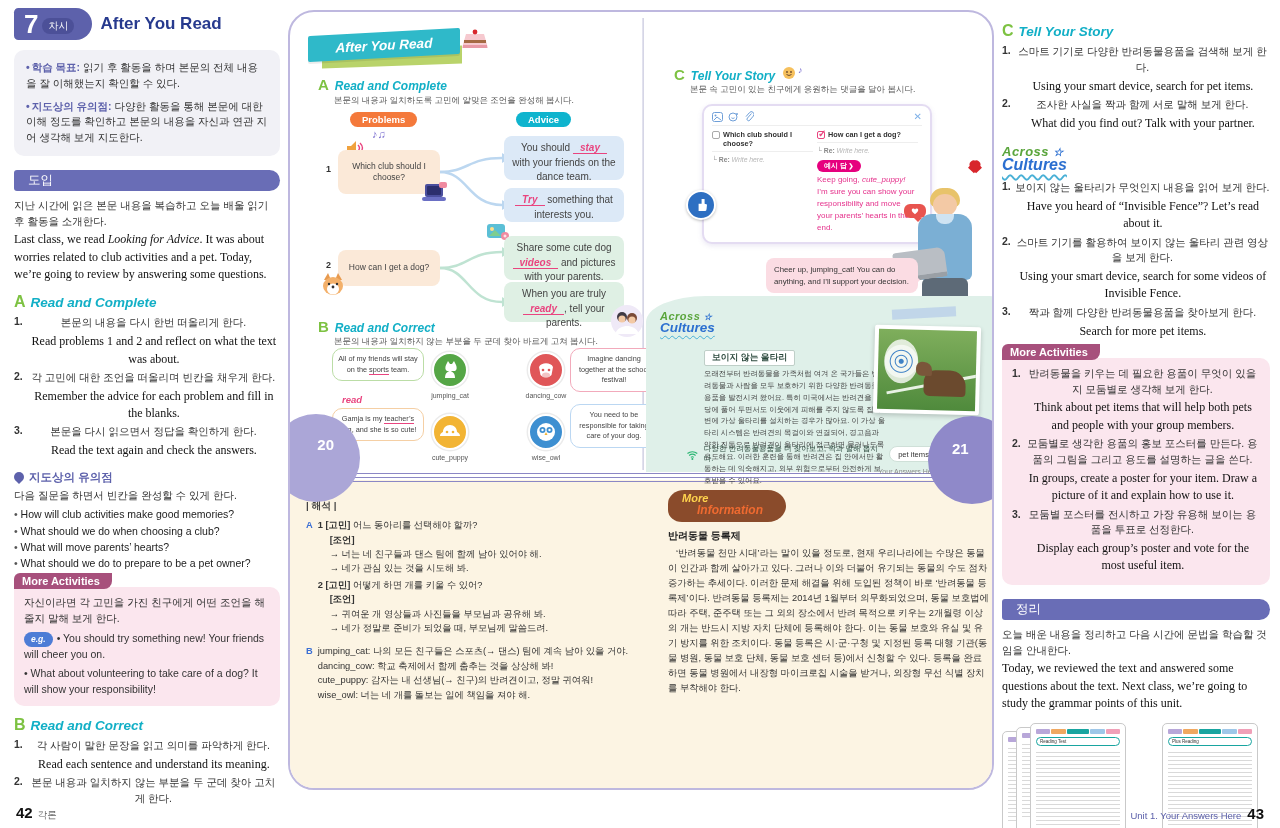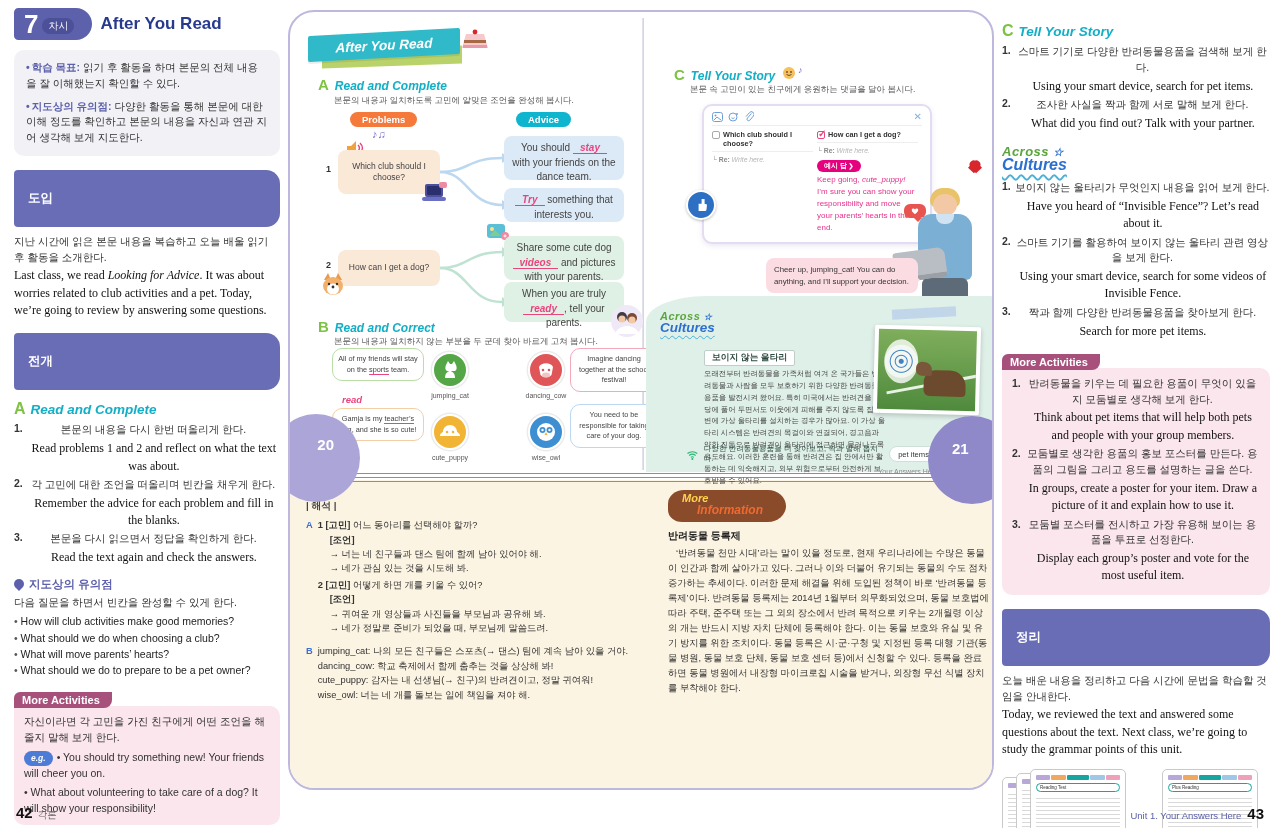--- a/index.html
+++ b/index.html
@@ -15,39 +15,39 @@
   .lesson-badge .num { font-size:26px; font-weight:bold; line-height:1; }
   .lesson-badge .suf { font-size:10px; background:#4c5098; border-radius:8px; padding:1px 6px; margin-bottom:3px; }
   .lesson-title { font-size:17px; font-weight:bold; color:#273a8e; }
 
   .goalbox { background:#f1f1f6; border-radius:10px; padding:10px 12px; font-size:10.5px; line-height:1.5; }
   .goalbox .g { margin-bottom:7px; }
   .goalbox .g:last-child { margin-bottom:0; }
   .glabel { color:#5d61ab; font-weight:bold; }
   .bullet { color:#5d61ab; font-weight:bold; margin-right:2px; }
 
-  .pill { background:#696db6; color:#fff; font-weight:bold; font-size:12.5px; padding:20px 14px; border-radius:4px 14px 14px 4px; margin:14px 0 7px 0; }
+  .pill { background:#696db6; color:#fff; font-weight:normal; font-size:12.5px; padding:2px 14px; border-radius:4px 14px 14px 4px; margin:14px 0 7px 0; }
   .ko { font-size:10.5px; line-height:1.5; color:#333; }
   .en { font-family:"Liberation Serif",serif; font-size:12px; line-height:1.45; color:#111; margin-top:2px; }
 
   .sechead { display:flex; align-items:baseline; gap:5px; margin:10px 0 4px 0; }
   .sechead .letter { color:#7dc242; font-weight:bold; font-size:16px; }
   .sechead .stitle { color:#12afc6; font-weight:bold; font-style:italic; font-size:13.5px; }
   .step { display:flex; gap:4px; margin-bottom:2px; }
   .step .n { font-weight:bold; font-size:10.5px; }
   .step .body { flex:1;text-align:center; }
   .step .body .en { margin-left:1px; }
 
   .tiphead { display:flex; align-items:center; gap:5px; color:#5d61ab; font-weight:bold; font-size:11.5px; margin:10px 0 3px 0; }
   .tipdrop { width:10px; height:10px; background:#5d61ab; border-radius:50% 50% 50% 0; transform:rotate(-45deg); display:inline-block; }
   .qlist { margin-top:3px; }
   .qlist .q { font-size:10.5px; line-height:1.55; color:#222; }
   .qlist .q::before { content:"• "; color:#555; }
 
-  .ma-box { margin-top:12px; }
+  .ma-box { }
   .ma-tab { display:inline-block; background:#a7507c; color:#fff; font-weight:bold; font-size:11px; padding:2px 12px 2px 8px; border-radius:6px 0 8px 0; position:relative; z-index:2; }
   .ma-body { background:#fbe6ee; border-radius:0 10px 10px 10px; padding:8px 10px; margin-top:-2px; font-size:10.5px; line-height:1.5; }
   .egbadge { display:inline-block; background:#4d7cd6; color:#fff; font-style:italic; font-size:8.5px; font-weight:bold; border-radius:8px; padding:1px 7px; margin-right:4px; }
   .ma-body .exline { margin-top:4px; }
   .ma-body .exline .dot::before { content:"• "; }
 
   .footL { position:absolute; left:16px; bottom:6px; display:flex; align-items:baseline; gap:5px; }
   .footL .n { font-size:15px; font-weight:bold; color:#111; }
   .footL .l { font-size:9.5px; color:#666; }
   .footR { position:absolute; right:16px; bottom:6px; display:flex; align-items:baseline; gap:6px; }
@@ -202,21 +202,20 @@
 
   <div class="goalbox">
     <div class="g"><span class="bullet">•</span><span class="glabel">학습 목표:</span> <span>읽기 후 활동을 하며 본문의 전체 내용을 잘 이해했는지 확인할 수 있다.</span></div>
     <div class="g"><span class="bullet">•</span><span class="glabel">지도상의 유의점:</span> <span>다양한 활동을 통해 본문에 대한 이해 정도를 확인하고 본문의 내용을 자신과 연관 지어 생각해 보게 지도한다.</span></div>
   </div>
 
   <div class="pill">도입</div>
   <div class="ko">지난 시간에 읽은 본문 내용을 복습하고 오늘 배울 읽기 후 활동을 소개한다.</div>
   <div class="en"><span>Last class, we read </span><i>Looking for Advice</i><span>. It was about worries related to club activities and a pet. Today, we’re going to review by answering some questions.</span></div>
 
-  <div class="pill">전개</div>
 
   <div class="sechead">
     <span class="letter">A</span>
     <span class="stitle">Read and Complete</span>
   </div>
   <div class="step">
       <span class="n">1.</span>
       <div class="body">
         <div class="ko">본문의 내용을 다시 한번 떠올리게 한다.</div>
         <div class="en">Read problems 1 and 2 and reflect on what the text was about.</div>

